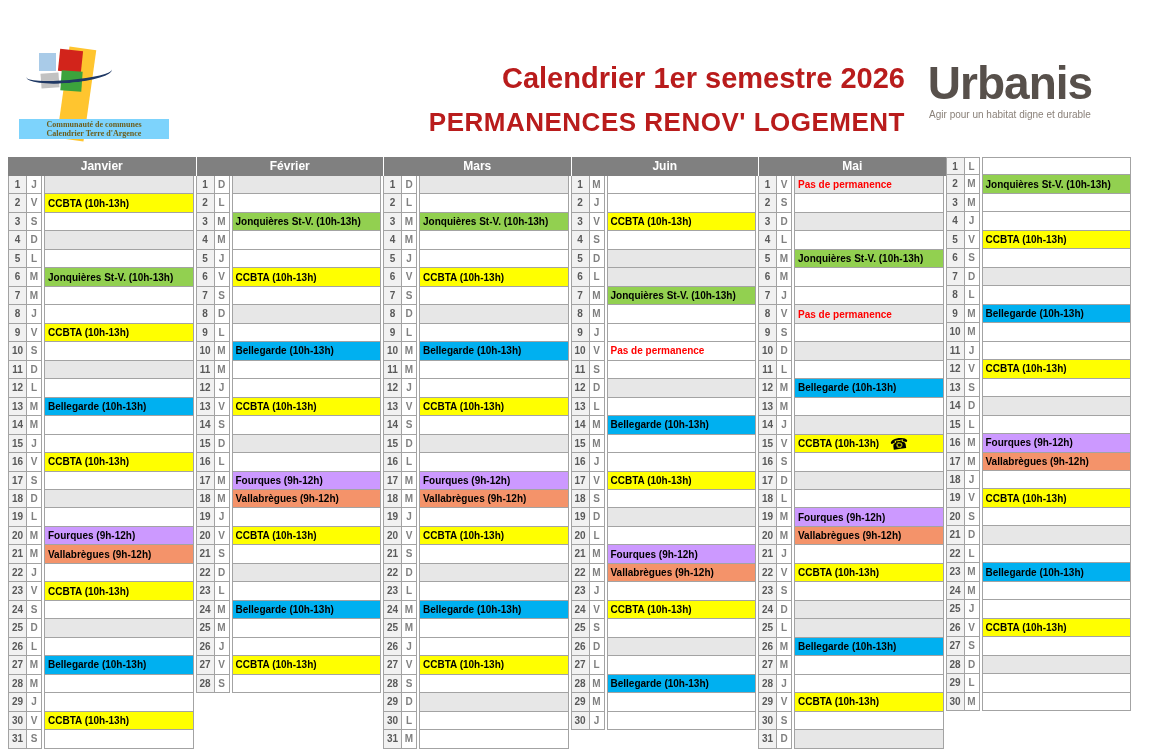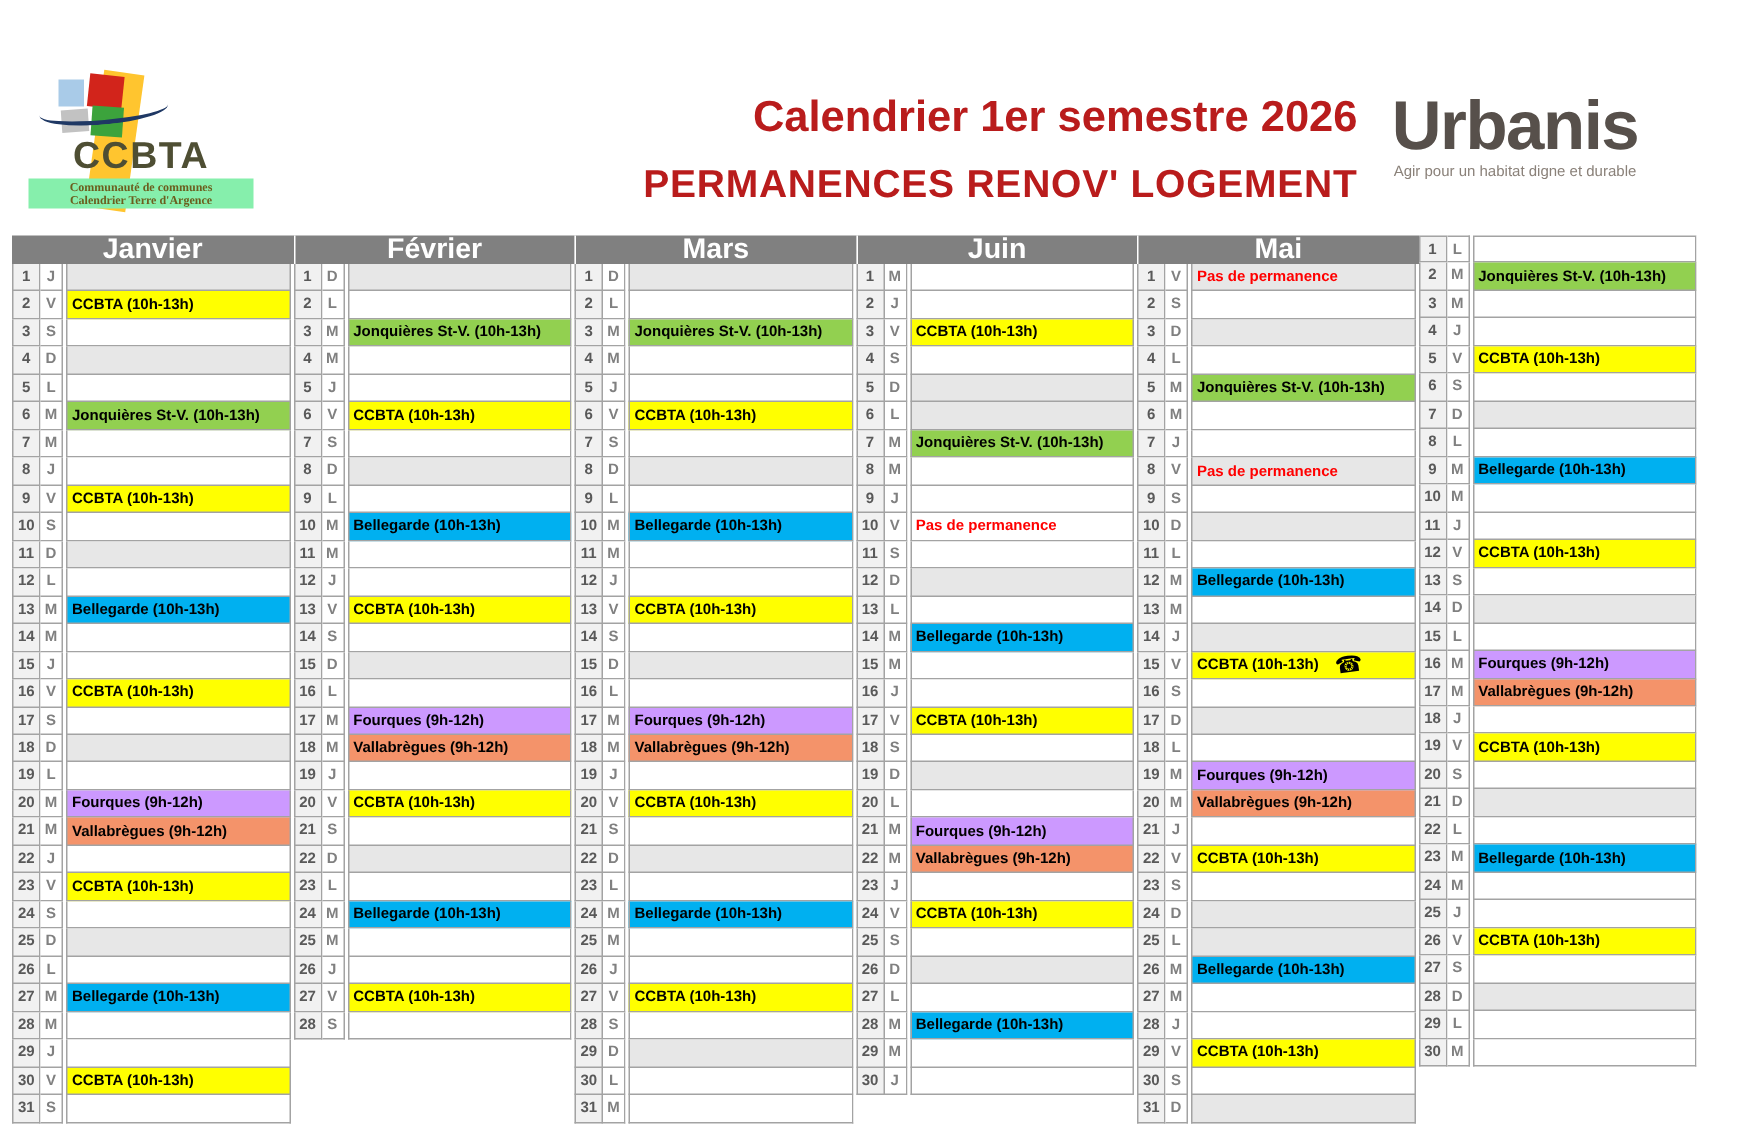--- a/index.html
+++ b/index.html
@@ -15,32 +15,32 @@
   .logo .sq.blue{left:25px;top:13px;width:17px;height:18px;background:#A9CBE8;}
   .logo .sq.red{left:45px;top:10px;width:23px;height:22px;background:#D2241B;transform:rotate(6deg);}
   .logo .sq.gray{left:27px;top:33px;width:18px;height:15px;background:#C2C2C2;transform:rotate(-4deg);}
   .logo .sq.green{left:47px;top:31px;width:21px;height:20px;background:#3CA33C;transform:rotate(4deg);}
   .logo .swoosh{position:absolute;left:12px;top:24px;width:86px;height:16px;
     border-bottom:3px solid #1F3864;border-radius:50%;transform:rotate(-5deg);}
   .logo .acr{position:absolute;left:0;top:50px;width:160px;text-align:center;
     font-size:25px;font-weight:bold;letter-spacing:1px;color:#4E4E33;}
   .logo .sub{position:absolute;left:5px;top:79px;width:150px;text-align:center;
     font-family:"Liberation Serif",serif;font-size:8px;font-weight:bold;color:#6B5E1E;
-    background:#86efac;line-height:9px;padding:1px 0;}
+    background:#7dd3fc;line-height:9px;padding:1px 0;}
   .titleblock{position:absolute;left:255px;top:62px;width:650px;text-align:right;color:#b91c1c;}
   .title1{font-size:29px;font-weight:bold;}
   .title2{font-size:26px;font-weight:bold;margin-top:12px;letter-spacing:0.5px;}
   .urbanis{position:absolute;left:905px;top:58px;width:210px;text-align:center;}
   .urbanis .uname{font-size:46px;font-weight:bold;letter-spacing:-1px;color:#57504B;line-height:50px;}
   .urbanis .utag{font-size:10px;color:#8A8179;margin-top:1px;}
   
   .calendar{position:absolute;left:8px;top:157px;display:flex;}
   .month-col{width:187.5px;box-sizing:border-box;}
   .month-header{height:19px;line-height:19px;background:#808080;color:#fff;
-    font-size:19px;font-weight:bold;text-align:center;border-left:1px solid #fff;box-sizing:border-box;}
+    font-size:12px;font-weight:bold;text-align:center;border-left:1px solid #fff;box-sizing:border-box;}
   .month-col:first-child .month-header{border-left:none;}
   .day-row{display:flex;height:18.484px;box-sizing:border-box;}
   .cell{box-sizing:border-box;border:1px solid #A3A3A3;border-top:none;}
   .day-row:first-child .cell{border-top:1px solid #A3A3A3;}
   .num{width:19px;background:#F1F1F1;color:#595959;font-size:10px;font-weight:bold;
     text-align:center;line-height:17px;}
   .wd{width:15px;background:#fff;color:#808080;font-size:10px;font-weight:bold;
     text-align:center;line-height:17px;border-left:none;}
   .gap{width:2px;background:#fff;}
   .event{flex:1;background:#fff;display:flex;align-items:center;overflow:hidden;}
@@ -52,21 +52,20 @@
 <body>
 
 <div class="hdr">
   <div class="logo">
     <div class="slab"></div>
     <div class="sq blue"></div>
     <div class="sq red"></div>
     <div class="sq gray"></div>
     <div class="sq green"></div>
     <div class="swoosh"></div>
-    <div class="acr">CCBTA</div>
     <div class="sub">
       <span>Communauté de communes</span><br>
       <span>Calendrier Terre d'Argence</span>
     </div>
   </div>
   <div class="titleblock">
     <div class="title1">Calendrier 1er semestre 2026</div>
     <div class="title2">PERMANENCES RENOV' LOGEMENT</div>
   </div>
   <div class="urbanis">

